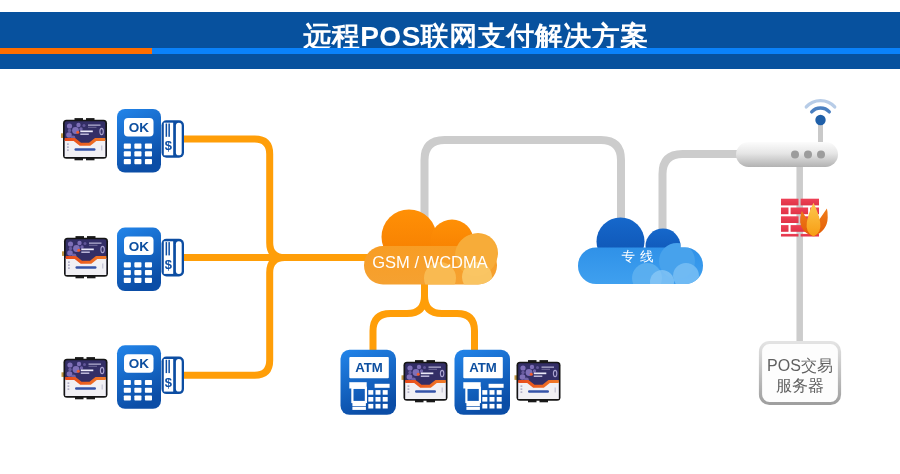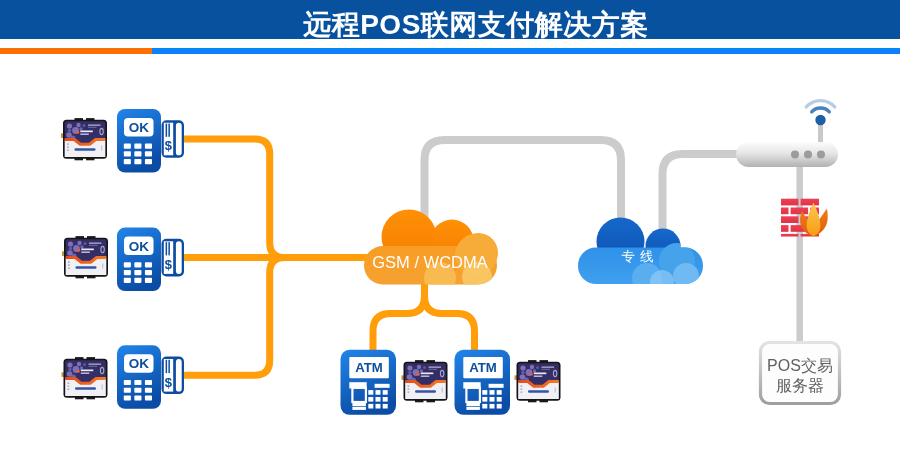--- a/index.html
+++ b/index.html
@@ -1,17 +1,17 @@
 <!DOCTYPE html>
 <html><head>
 <meta charset="utf-8">
 <style>
 html,body{margin:0;padding:0}
 body{position:relative;width:900px;height:474px;font-family:"Liberation Sans",sans-serif;background:#ffffff;overflow:hidden}
-.header{position:absolute;top:0;left:0;width:900px;height:39px;background:#07519e}
+.header{position:absolute;top:12px;left:0;width:900px;height:57px;background:#07519e}
 .header span{display:block;text-align:center;padding-left:52px;line-height:49px;font-size:28px;font-weight:bold;color:#ffffff;letter-spacing:0.5px}
 .stripe-o{position:absolute;top:47.6px;left:0;width:152px;height:6.8px;background:#ff6e00}
 .stripe-b{position:absolute;top:47.6px;left:152px;width:748px;height:6.8px;background:#0a82fb}
 .diag{position:absolute;top:0;left:0}
 </style>
 </head>
 <body>
 <div class="header">
     <span>远程POS联网支付解决方案</span>
   </div>

